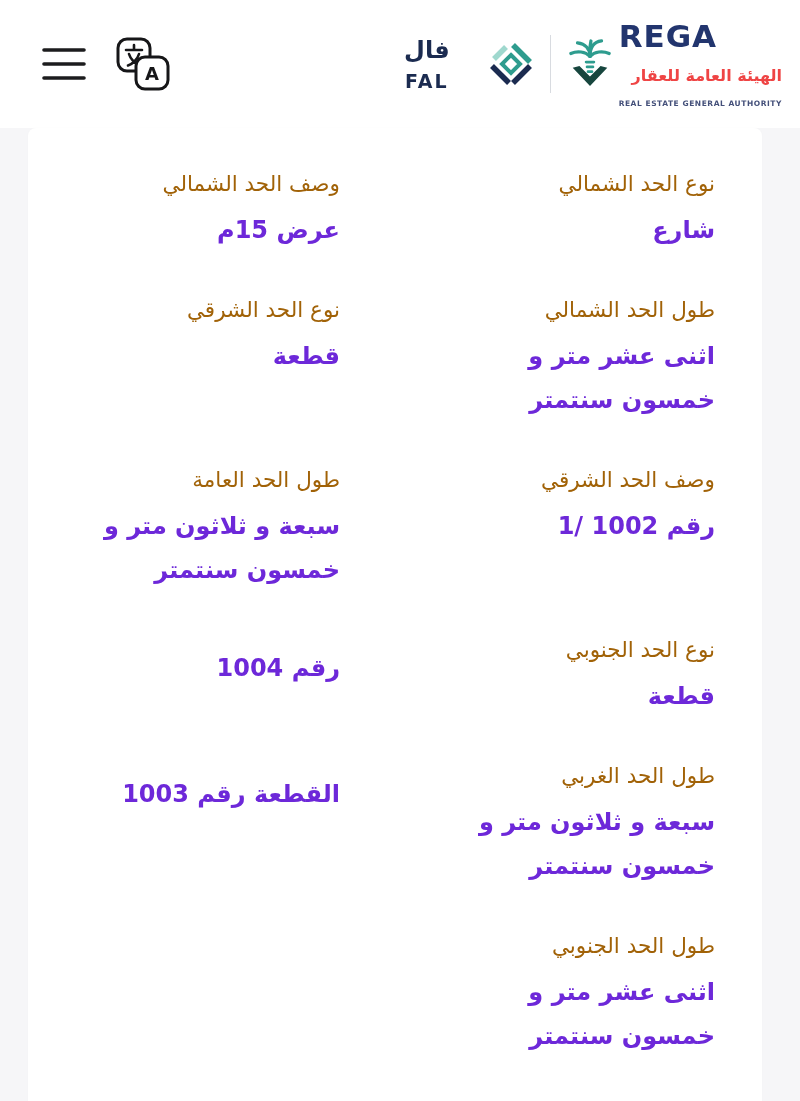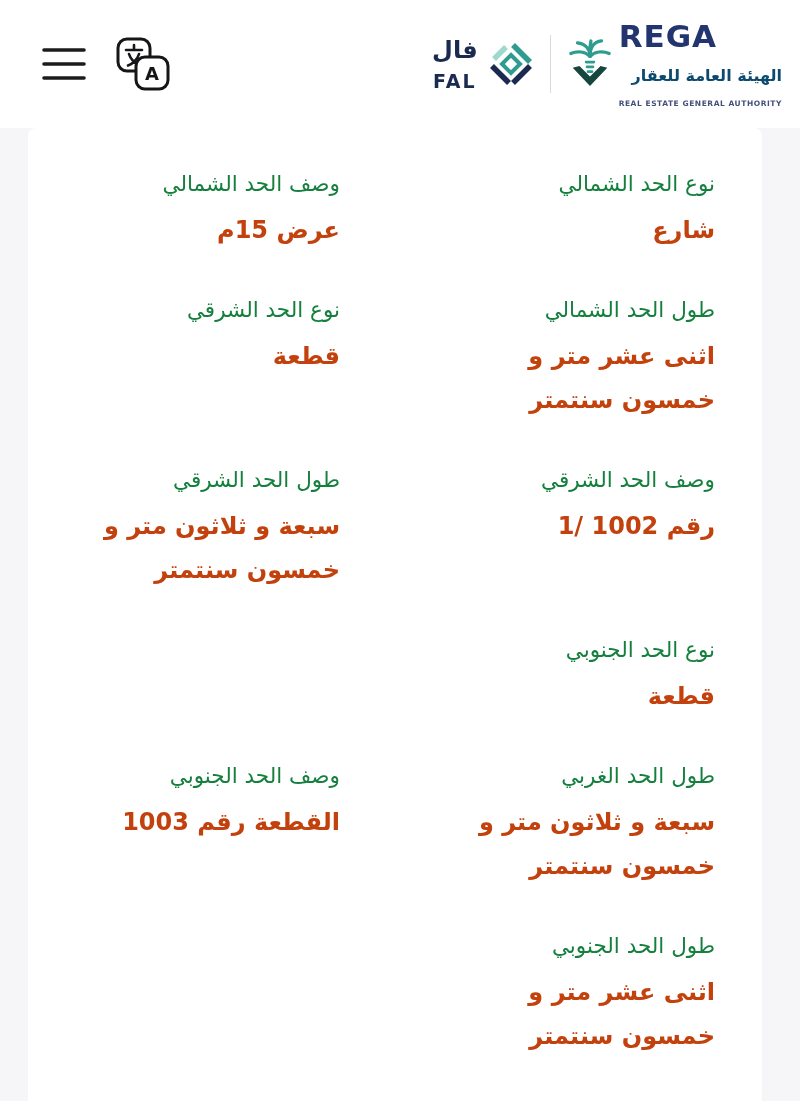--- a/index.html
+++ b/index.html
@@ -8,48 +8,48 @@
 
   
   .header { height:128px; background:#ffffff; display:flex; align-items:center;
     padding:0 18px 0 42px; }
   .icon-btn { background:none; border:none; cursor:pointer; display:flex;
     align-items:center; justify-content:center; padding:0; }
   .hamburger { width:44px; height:34px; }
   .translate { width:54px; height:54px; margin-left:30px; }
   .logos { margin-left:auto; display:flex; align-items:center; }
 
-  .fal-logo { display:flex; align-items:center; }
+  .fal-logo { display:flex; align-items:center;gap:28px; }
   .fal-text { display:flex; flex-direction:column; align-items:center; line-height:1;
     color:#1B2B50; }
   .fal-ar { font-size:24px; font-weight:700; letter-spacing:1px; }
   .fal-en { font-size:19px; font-weight:700; letter-spacing:2px; margin-top:10px; }
   .fal-diamond { width:48px; height:48px; margin-left:9px; }
 
   .logo-divider { width:1px; height:58px; background:#d8dbe0; margin:0 15px; }
 
   .rega-logo { display:flex; align-items:center;justify-content:space-between; }
   .rega-palm { width:48px; height:54px; margin-right:5px; }
   .rega-text { display:flex; flex-direction:column; align-items:flex-end; line-height:1; }
   .rega-name { font-size:31px; font-weight:700; color:#22356E; letter-spacing:1px;
     align-self:stretch; text-align:left; }
-  .rega-ar { font-size:16px; font-weight:700; color:#0c4a6e; margin-top:16px; direction:rtl; }
+  .rega-ar { font-size:16px; font-weight:700; color:#ef4444; margin-top:16px; direction:rtl; }
   .rega-en { font-size:7.5px; font-weight:700; color:#44507A; letter-spacing:0.55px;
     margin-top:16px; white-space:nowrap; }
 
   
   .main { height:973px; background:#F6F6F8; }
   .card { background:#ffffff; margin:0 38px 0 28px; height:100%;
     border-radius:8px 8px 0 0; padding:42px 47px 40px;
     box-shadow:0 0 3px rgba(0,0,0,0.02); }
   .fields-grid { display:grid; grid-template-columns:1fr 1fr; column-gap:110px;
     row-gap:44px; direction:rtl; }
   .cell { text-align:right; }
-  .flabel { font-size:21.5px; line-height:28px; color:#15803d; font-weight:400; }
-  .fvalue { font-size:24px; line-height:44px; color:#c2410c; font-weight:700;
+  .flabel { font-size:21.5px; line-height:28px; color:#a16207; font-weight:400; }
+  .fvalue { font-size:24px; line-height:44px; color:#6d28d9; font-weight:700;
     margin-top:10px; }
 </style>
 </head>
 <body>
 
 <header class="header">
 
   <button class="icon-btn hamburger">
     <svg width="44" height="34" viewBox="0 0 44 34">
       <path d="M2 3 H42 M2 17 H42 M2 31 H42" stroke="#1c1c1e" stroke-width="3.6" stroke-linecap="round" fill="none"></path>
@@ -123,38 +123,38 @@
       <div class="cell">
         <div class="flabel">نوع الحد الشرقي</div>
         <div class="fvalue">قطعة</div>
       </div>
 
       <div class="cell">
         <div class="flabel">وصف الحد الشرقي</div>
         <div class="fvalue">رقم 1002 /1</div>
       </div>
       <div class="cell">
-        <div class="flabel">طول الحد الشرقي</div>
+        <div class="flabel">طول الحد العامة</div>
         <div class="fvalue">سبعة و ثلاثون متر و خمسون سنتمتر</div>
       </div>
 
       <div class="cell">
         <div class="flabel">نوع الحد الجنوبي</div>
         <div class="fvalue">قطعة</div>
       </div>
       <div class="cell">
+        <div class="fvalue">رقم 1004</div>
       </div>
 
       <div class="cell">
         <div class="flabel">طول الحد الغربي</div>
         <div class="fvalue">سبعة و ثلاثون متر و خمسون سنتمتر</div>
       </div>
 
       <div class="cell">
-        <div class="flabel">وصف الحد الجنوبي</div>
         <div class="fvalue">القطعة رقم 1003</div>
       </div>
       <div class="cell">
         <div class="flabel">طول الحد الجنوبي</div>
         <div class="fvalue">اثنى عشر متر و خمسون سنتمتر</div>
       </div>
 
     </div>
   </section>
 </main>

